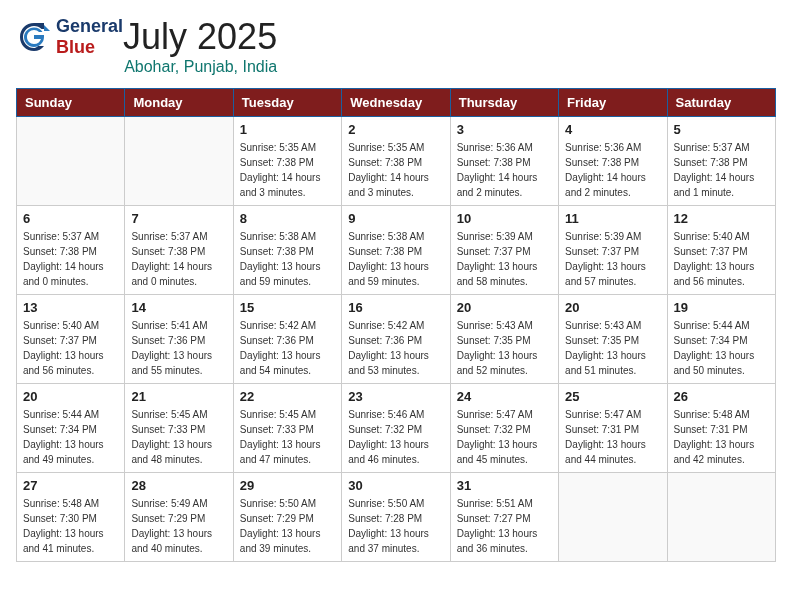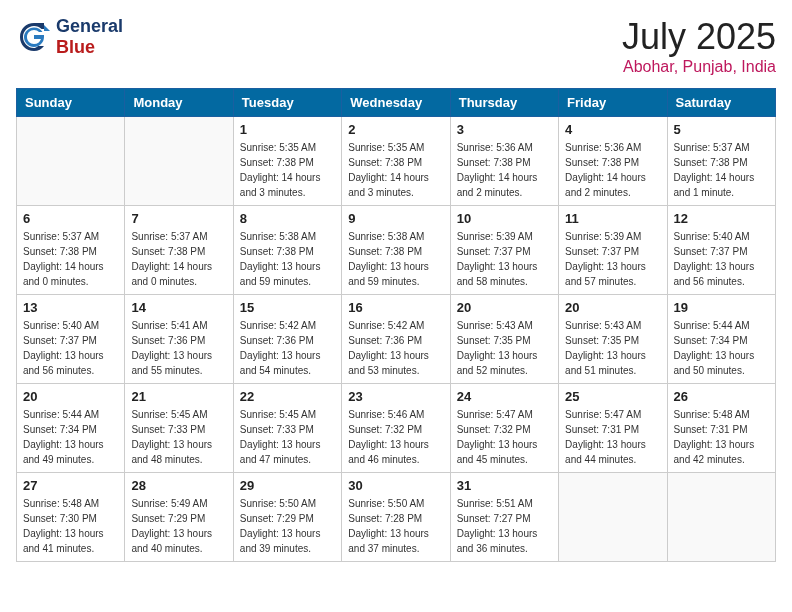--- a/index.html
+++ b/index.html
@@ -5,24 +5,22 @@
     * { box-sizing: border-box; margin: 0; padding: 0; }
     body {
       font-family: Arial, sans-serif;
       background: #fff;
       width: 792px;
       min-height: 612px;
       padding: 16px;
     }
     .header {
       display: flex;
-      justify-content: space-between;
       align-items: flex-start;
       margin-bottom: 12px;
-      gap: 12px;
     }
     .logo {
       display: flex;
       align-items: center;
       font-size: 18px;
       font-weight: bold;
       color: #1a3a6b;
     }
     .logo .general { color: #1a3a6b; }
     .logo .blue { color: #b91c1c; }
@@ -34,29 +32,29 @@
     .title-block {
       text-align: right;
     }
     .month-title {
       font-size: 36px;
       font-weight: normal;
       color: #222;
     }
     .location {
       font-size: 16px;
-      color: #be185d;
+      color: #0f766e;
     }
     .calendar {
       width: 100%;
       border-collapse: collapse;
       border: 1px solid #ccc;
     }
     .calendar th {
-      background-color: #0369a1;
+      background-color: #7f1d1d;
       color: white;
       text-align: left;
       padding: 6px 8px;
       font-size: 13px;
       font-weight: bold;
       border: 1px solid #1a5fa0;
     }
     .calendar td {
       border: 1px solid #ccc;
       vertical-align: top;

